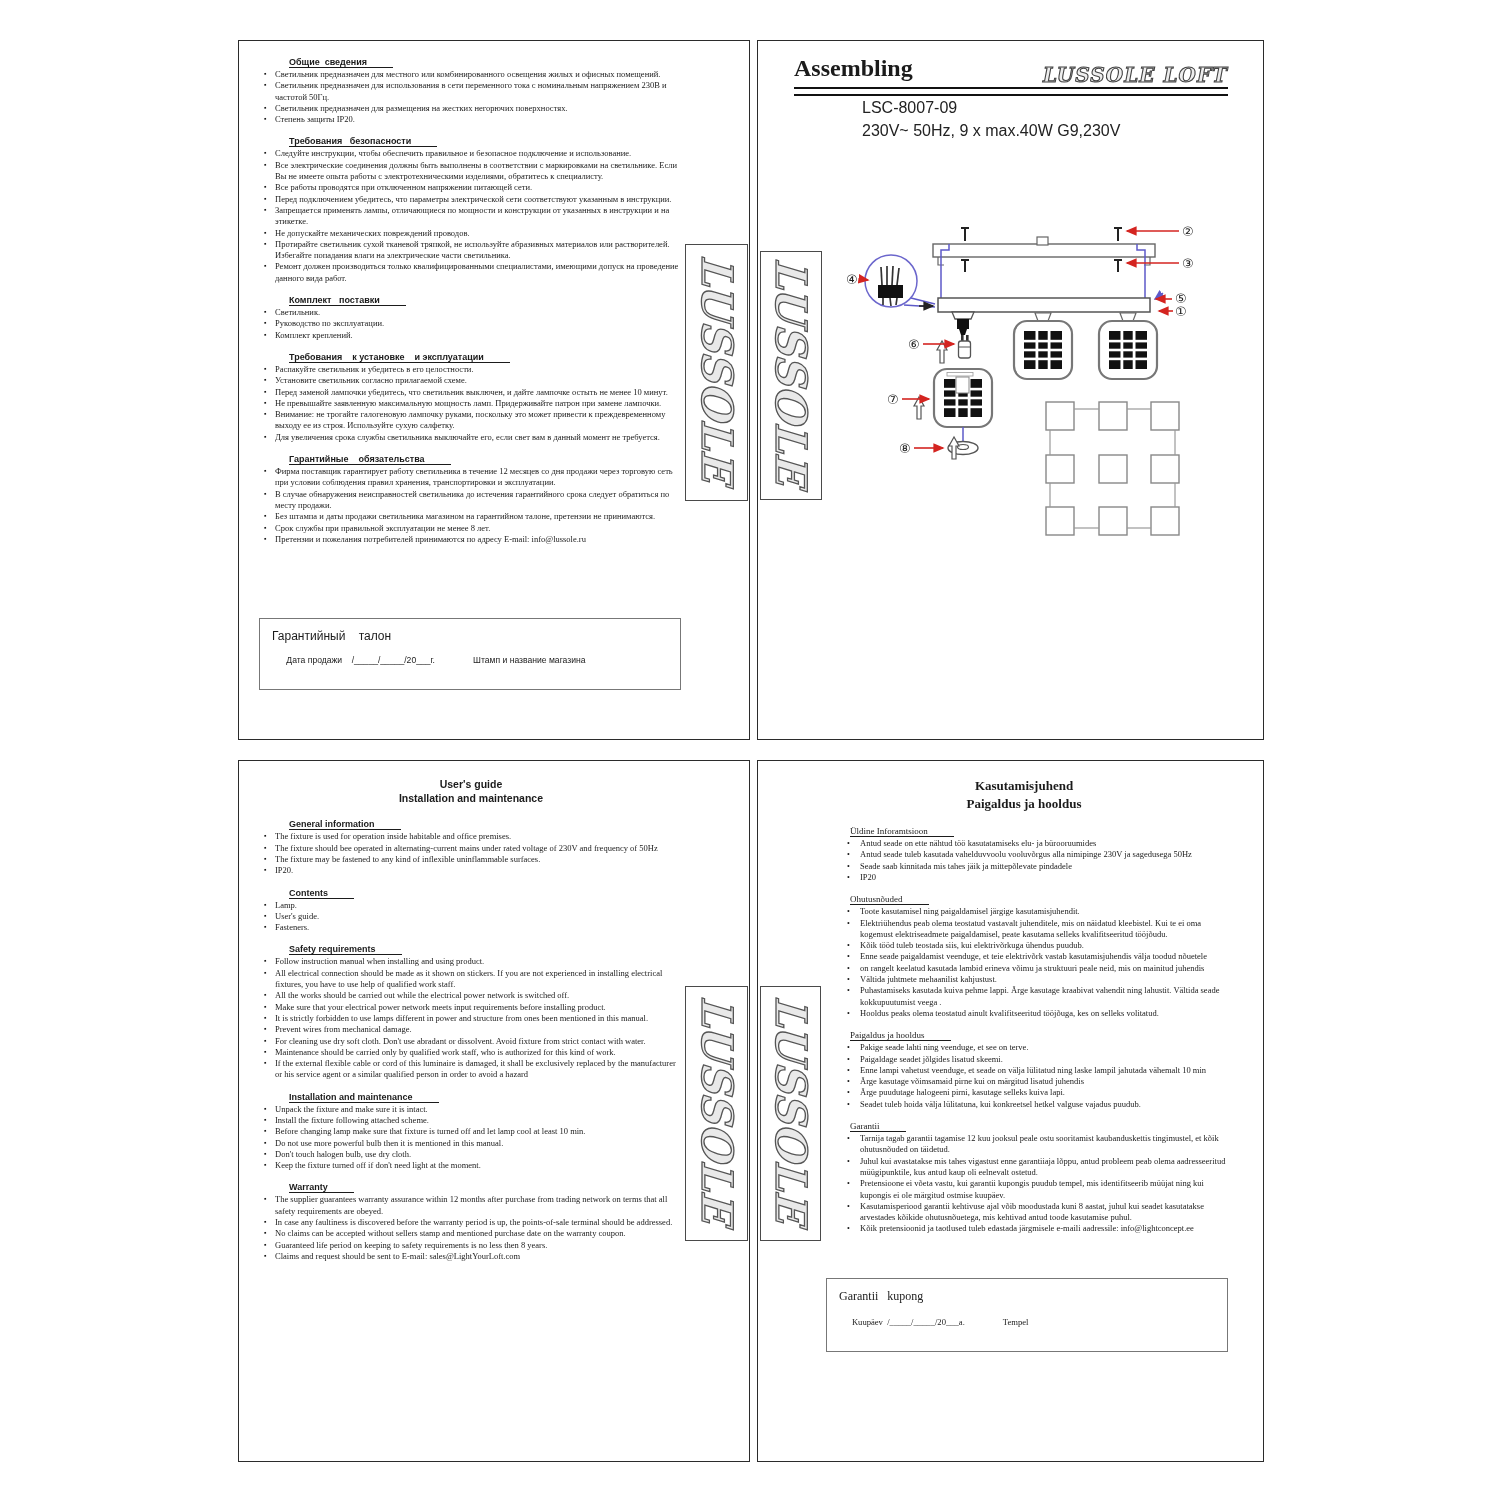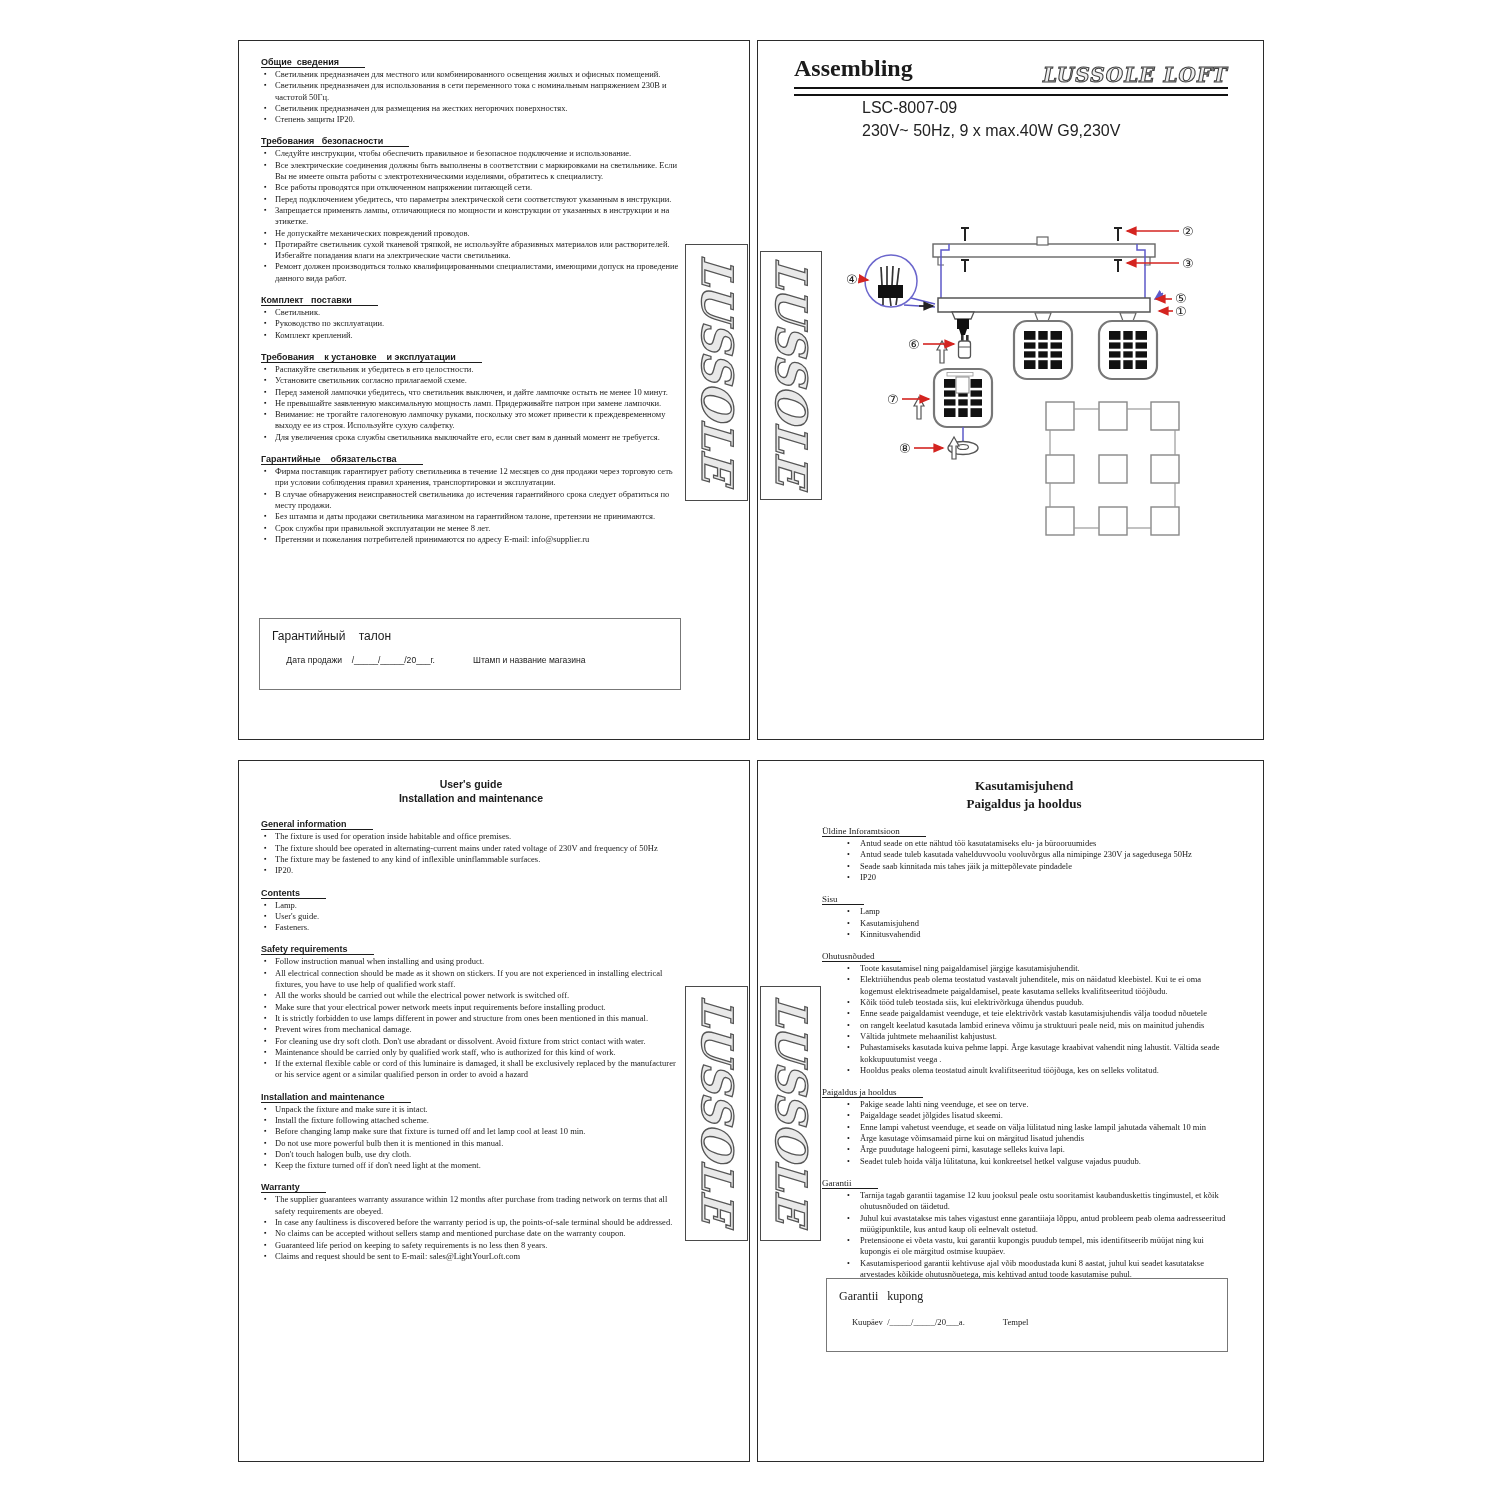--- a/index.html
+++ b/index.html
@@ -15,21 +15,21 @@
   .page-et .content{padding:16px 0 0 64px;width:404px;}
 
   .doc-title{text-align:center;font-family:"Liberation Sans",sans-serif;font-weight:bold;
              font-size:10.5px;line-height:1.35;white-space:pre-wrap;margin-bottom:14px;}
   .page-et .doc-title{font-family:"Liberation Serif",serif;font-size:13px;}
 
   .sec{margin-bottom:11px;}
   .sec-h{font-size:9px;margin-bottom:2px;}
   .page-ru .sec-h,.page-en .sec-h{font-family:"Liberation Sans",sans-serif;font-weight:bold;}
   .page-et .sec-h{font-family:"Liberation Serif",serif;font-weight:normal;}
-  .sec-h span{border-bottom:1px solid #1b1b1b;padding-right:26px;white-space:pre-wrap;}
+  .sec-h span{border-bottom:1px solid #1b1b1b;padding-right:26px;white-space:pre-wrap;margin-left:28px;}
   ul.blist{margin:0;padding:0 0 0 14px;list-style:none;}
   .page-et ul.blist{padding-left:38px;}
   ul.blist li{font-size:8.5px;line-height:11.3px;position:relative;padding-left:0;}
   ul.blist li::before{content:"▪";position:absolute;left:-11px;top:0;font-size:7px;}
   .page-et ul.blist li::before{content:"•";font-size:8px;left:-13px;}
 
   .coupon{position:absolute;border:1px solid #777;background:#fff;}
   .coupon-ru{left:20px;top:577px;width:420px;height:70px;font-family:"Liberation Sans",sans-serif;}
   .coupon-et{left:68px;top:517px;width:400px;height:72px;font-family:"Liberation Serif",serif;}
   .coupon .c-title{position:absolute;left:12px;top:10px;font-size:12px;white-space:pre-wrap;}
@@ -105,21 +105,21 @@
             <li>Для увеличения срока службы светильника выключайте его, если свет вам в данный момент не требуется.</li>
           </ul>
         </div>
         <div class="sec">
           <div class="sec-h"><span>Гарантийные    обязательства</span></div>
           <ul class="blist">
             <li>Фирма поставщик гарантирует работу светильника в течение 12 месяцев со дня продажи через торговую сеть при условии соблюдения правил хранения, транспортировки и эксплуатации.</li>
             <li>В случае обнаружения неисправностей светильника до истечения гарантийного срока следует обратиться по месту продажи.</li>
             <li>Без штампа и даты продажи светильника магазином на гарантийном талоне, претензии не принимаются.</li>
             <li>Срок службы при правильной эксплуатации не менее 8 лет.</li>
-            <li>Претензии и пожелания потребителей принимаются по адресу E-mail:   info@supplier.ru</li>
+            <li>Претензии и пожелания потребителей принимаются по адресу E-mail:   info@lussole.ru</li>
           </ul>
         </div>
       </div>
   </div>
   <div class="wm wm-tl">
     <span>LUSSOLE</span>
   </div>
   <div class="coupon coupon-ru">
     <div class="c-title">Гарантийный    талон</div>
     <div class="c-row">
@@ -362,28 +362,20 @@
         <div class="sec">
           <div class="sec-h"><span>Üldine Inforamtsioon</span></div>
           <ul class="blist">
             <li>Antud seade on ette nähtud töö kasutatamiseks elu- ja bürooruumides</li>
             <li>Antud seade tuleb kasutada vahelduvvoolu vooluvõrgus alla nimipinge 230V ja sagedusega 50Hz</li>
             <li>Seade saab kinnitada mis tahes jäik ja mittepõlevate pindadele</li>
             <li>IP20</li>
           </ul>
         </div>
         <div class="sec">
-          <div class="sec-h"><span>Sisu</span></div>
-          <ul class="blist">
-            <li>Lamp</li>
-            <li>Kasutamisjuhend</li>
-            <li>Kinnitusvahendid</li>
-          </ul>
-        </div>
-        <div class="sec">
           <div class="sec-h"><span>Ohutusnõuded</span></div>
           <ul class="blist">
             <li>Toote kasutamisel ning paigaldamisel järgige kasutamisjuhendit.</li>
             <li>Elektriühendus peab olema teostatud vastavalt juhenditele, mis on näidatud kleebistel. Kui te ei oma kogemust elektriseadmete paigaldamisel, peate kasutama selleks kvalifitseeritud tööjõudu.</li>
             <li>Kõik tööd tuleb teostada siis, kui elektrivõrkuga ühendus puudub.</li>
             <li>Enne seade paigaldamist veenduge, et teie elektrivõrk vastab kasutamisjuhendis välja toodud nõuetele</li>
             <li>on rangelt keelatud kasutada lambid erineva võimu ja struktuuri peale neid, mis on mainitud juhendis</li>
             <li>Vältida juhtmete mehaanilist kahjustust.</li>
             <li>Puhastamiseks kasutada kuiva pehme lappi. Ärge kasutage kraabivat vahendit ning lahustit. Vältida seade kokkupuutumist veega .</li>
             <li>Hooldus peaks olema teostatud ainult kvalifitseeritud tööjõuga, kes on selleks volitatud.</li>

